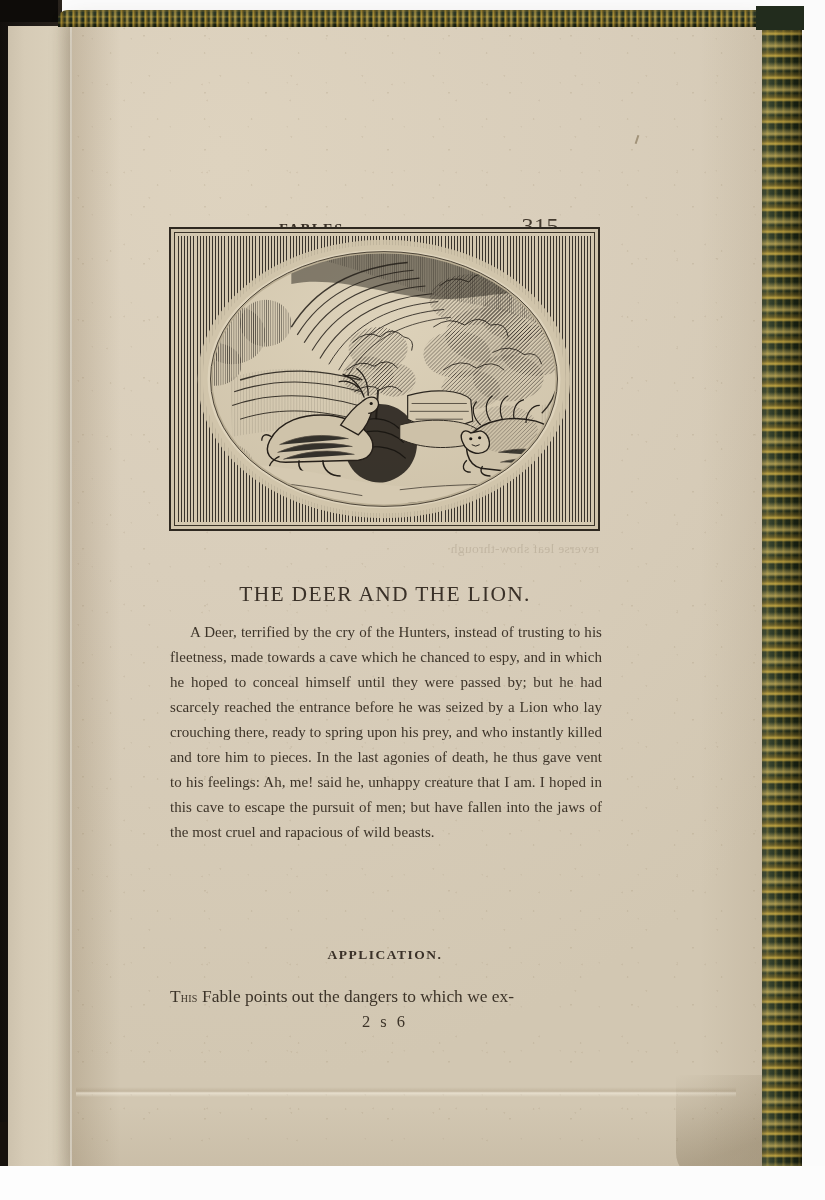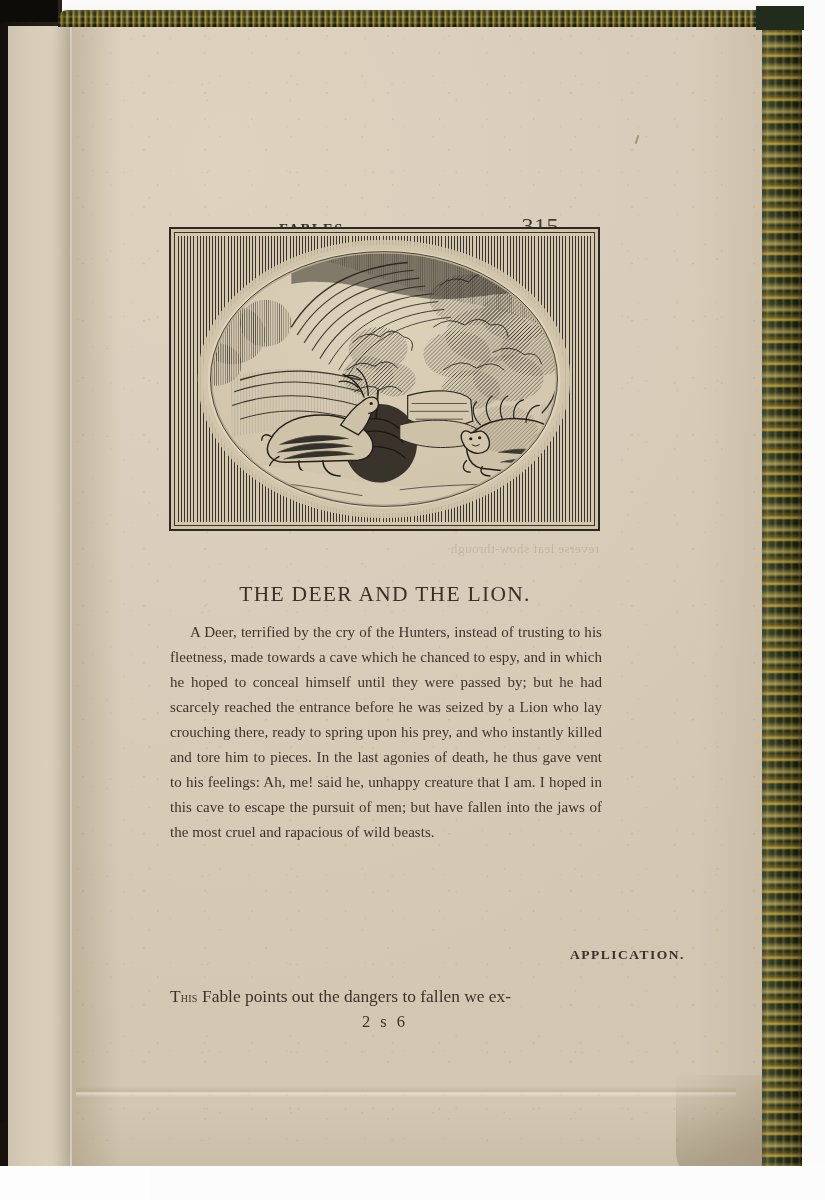--- a/index.html
+++ b/index.html
@@ -328,23 +328,23 @@
     font-size: 15px;
     line-height: 25px;
     text-align: justify;
     color: #3d3429;
     letter-spacing: 0.05px;
   }
   .body-text .indent { display: inline-block; width: 20px; }
 
   .application-head {
     position: absolute;
-    left: 14px; top: 925px;
+    left: 0; top: 925px;
     width: 572px;
-    text-align: right;
+    text-align: center;
     font-size: 13.5px;
     font-weight: 700;
     letter-spacing: 1.5px;
     color: #3a3128;
   }
   .application-body {
     position: absolute;
     left: 71px; top: 962px;
     width: 432px;
     font-size: 17.4px;
@@ -613,21 +613,21 @@
 
       <div class="showthrough">reverse leaf show-through</div>
 
       <div class="fable-title">THE DEER AND THE LION.</div>
 
       <div class="body-text"><span class="indent"></span><span>A Deer, terrified by the cry of the Hunters, instead of trusting to his fleetness, made towards a cave which he chanced to espy, and in which he hoped to conceal himself until they were passed by; but he had scarcely reached the entrance before he was seized by a Lion who lay crouching there, ready to spring upon his prey, and who instantly killed and tore him to pieces. In the last agonies of death, he thus gave vent to his feelings: Ah, me! said he, unhappy creature that I am.   I hoped in this cave to escape the pursuit of men; but have fallen into the jaws of the most cruel and rapacious of wild beasts.</span></div>
 
       <div class="application-head">APPLICATION.</div>
 
       <div class="application-body">
-        <span class="smallcaps-lead"><span>T</span><span class="sc">HIS</span></span><span> Fable points out the dangers to fallen we ex-</span>
+        <span class="smallcaps-lead"><span>T</span><span class="sc">HIS</span></span><span> Fable points out the dangers to which we ex-</span>
       </div>
 
       <div class="signature">2 s 6</div>
 
     </div>
   </div>
 
   <div class="fore-edge-foot"></div>
 
   <div class="binding binding-top"></div>

